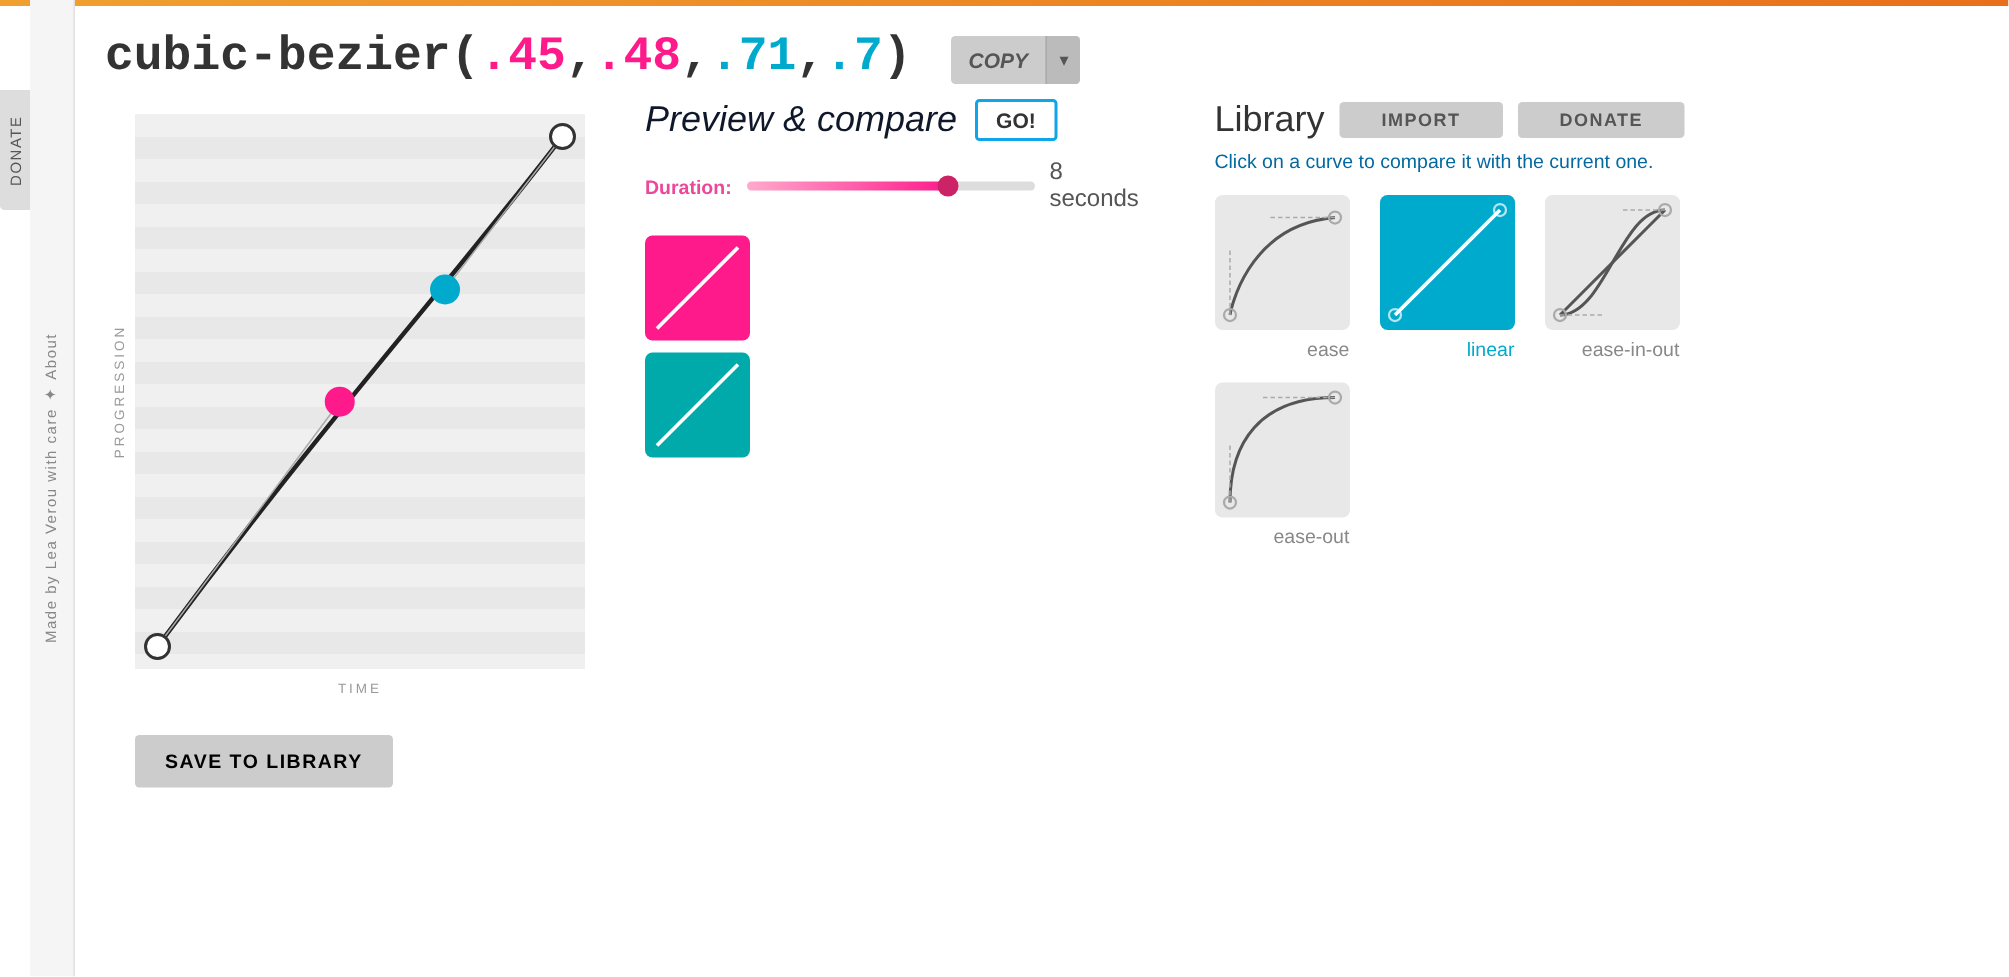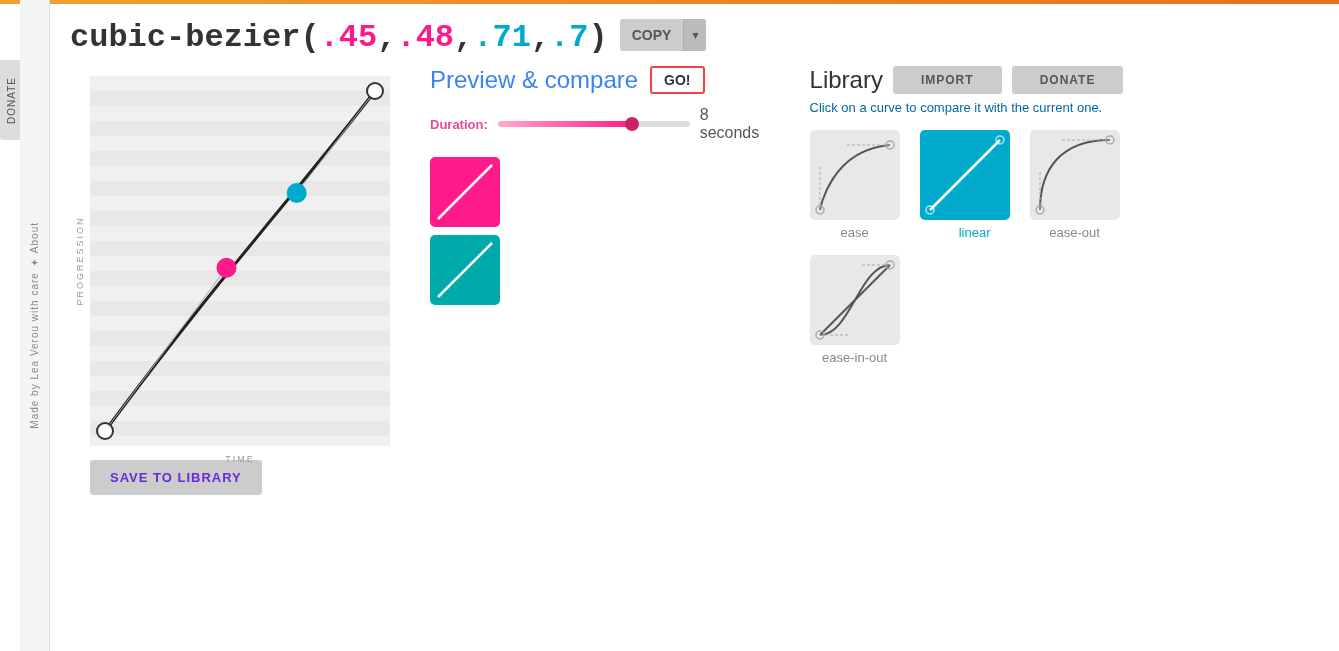--- a/index.html
+++ b/index.html
@@ -70,23 +70,23 @@
       position: absolute;
       top: 4px;
       left: 50px;
       right: 0;
       bottom: 0;
     }
 
     
     .header {
       display: flex;
-      align-items: flex-start;
+      align-items: flex-end;
       padding: 15px 32px 10px 20px;
-      gap: 12px;
+      gap: 26px;
     }
     .formula {
       font-size: 32px;
       font-weight: bold;
       color: #333;
       font-family: 'Courier New', monospace;
     }
     .formula .p1 { color: #ff1a8c; }
     .formula .p2 { color: #ff1a8c; }
     .formula .p3 { color: #00aacc; }
@@ -100,20 +100,21 @@
       cursor: pointer;
       overflow: hidden;
       height: 32px;
     }
     .copy-btn .copy-label {
       padding: 0 12px;
       font-size: 14px;
       font-weight: bold;
       color: #555;
       background: #ccc;
+      font-style: italic;
     }
     .copy-btn .copy-arrow {
       padding: 0 8px;
       background: #bbb;
       height: 100%;
       display: flex;
       align-items: center;
       font-size: 12px;
       color: #555;
       border-left: 1px solid #aaa;
@@ -157,52 +158,53 @@
       bottom: -18px;
       left: 50%;
       transform: translateX(-50%);
       font-size: 9px;
       color: #999;
       letter-spacing: 2px;
       text-transform: uppercase;
     }
 
     .save-btn {
-      margin-top: 14px;
+      margin-top: 44px;
       margin-left: 20px;
       background: #ccc;
       border: none;
       padding: 10px 20px;
       font-size: 13px;
-      color: #6d28d9;
+      color: #000000;
       cursor: pointer;
       border-radius: 3px;
       letter-spacing: 1px;
       font-weight: bold;
     }
 
     
     .preview-area {
       flex: 1;
       min-width: 200px;
     }
 
     .preview-header {
       display: flex;
       align-items: center;
       gap: 12px;
       margin-bottom: 12px;
     }
     .preview-title {
       font-size: 24px;
-      color: #3b82f6;
+      color: #0f172a;
+      font-style: italic;
     }
     .go-btn {
       background: #fff;
-      border: 2px solid #ef4444;
+      border: 2px solid #0ea5e9;
       border-radius: 3px;
       padding: 4px 12px;
       font-size: 14px;
       font-weight: bold;
       color: #333;
       cursor: pointer;
     }
 
     .duration-row {
       display: flex;
@@ -261,20 +263,21 @@
     }
 
     
     .library-area {
       flex: 1.5;
       min-width: 300px;
     }
 
     .library-header {
       display: flex;
+      align-items: center;
       gap: 10px;
       margin-bottom: 6px;
     }
     .library-title {
       font-size: 24px;
       color: #333;
     }
     .lib-btn {
       background: #ccc;
       border: none;
@@ -296,21 +299,21 @@
     .library-grid {
       display: grid;
       grid-template-columns: repeat(3, 90px);
       grid-template-rows: repeat(2, auto);
       gap: 15px 20px;
     }
 
     .curve-item {
       display: flex;
       flex-direction: column;
-      align-items: center;
+      align-items: flex-end;
       gap: 5px;
       cursor: pointer;
     }
 
     .curve-thumb {
       width: 90px;
       height: 90px;
       background: #e8e8e8;
       border-radius: 5px;
       position: relative;
@@ -451,42 +454,42 @@
               <circle cx="80" cy="10" r="4" fill="none" stroke="rgba(255,255,255,0.7)" stroke-width="1.5"></circle>
             </svg>
           </div>
           <span class="curve-label active">linear</span>
         </div>
 
 
         <div class="curve-item">
           <div class="curve-thumb">
             <svg viewBox="0 0 90 90">
+              <path d="M 10 80 C 10 80, 80 10, 80 10" stroke="#555" stroke-width="2" fill="none"></path>
+
+              <path d="M 10 80 C 40 80, 50 10, 80 10" stroke="#555" stroke-width="2" fill="none"></path>
+              <circle cx="10" cy="80" r="4" fill="none" stroke="#aaa" stroke-width="1.5"></circle>
+              <circle cx="80" cy="10" r="4" fill="none" stroke="#aaa" stroke-width="1.5"></circle>
+              <line x1="10" y1="80" x2="40" y2="80" stroke="#aaa" stroke-width="1" stroke-dasharray="3,2"></line>
+              <line x1="80" y1="10" x2="50" y2="10" stroke="#aaa" stroke-width="1" stroke-dasharray="3,2"></line>
+            </svg>
+          </div>
+          <span class="curve-label">ease-in-out</span>
+        </div>
+
+        <div class="curve-item">
+          <div class="curve-thumb">
+            <svg viewBox="0 0 90 90">
               <path d="M 10 80 C 10 40, 30 10, 80 10" stroke="#555" stroke-width="2" fill="none"></path>
               <circle cx="10" cy="80" r="4" fill="none" stroke="#aaa" stroke-width="1.5"></circle>
               <circle cx="80" cy="10" r="4" fill="none" stroke="#aaa" stroke-width="1.5"></circle>
               <line x1="10" y1="80" x2="10" y2="40" stroke="#aaa" stroke-width="1" stroke-dasharray="3,2"></line>
               <line x1="80" y1="10" x2="30" y2="10" stroke="#aaa" stroke-width="1" stroke-dasharray="3,2"></line>
             </svg>
           </div>
           <span class="curve-label">ease-out</span>
         </div>
 
-        <div class="curve-item">
-          <div class="curve-thumb">
-            <svg viewBox="0 0 90 90">
-              <path d="M 10 80 C 10 80, 80 10, 80 10" stroke="#555" stroke-width="2" fill="none"></path>
-
-              <path d="M 10 80 C 40 80, 50 10, 80 10" stroke="#555" stroke-width="2" fill="none"></path>
-              <circle cx="10" cy="80" r="4" fill="none" stroke="#aaa" stroke-width="1.5"></circle>
-              <circle cx="80" cy="10" r="4" fill="none" stroke="#aaa" stroke-width="1.5"></circle>
-              <line x1="10" y1="80" x2="40" y2="80" stroke="#aaa" stroke-width="1" stroke-dasharray="3,2"></line>
-              <line x1="80" y1="10" x2="50" y2="10" stroke="#aaa" stroke-width="1" stroke-dasharray="3,2"></line>
-            </svg>
-          </div>
-          <span class="curve-label">ease-in-out</span>
-        </div>
-
       </div>
     </div>
 
   </div>
 </div>
 
 </body></html>

